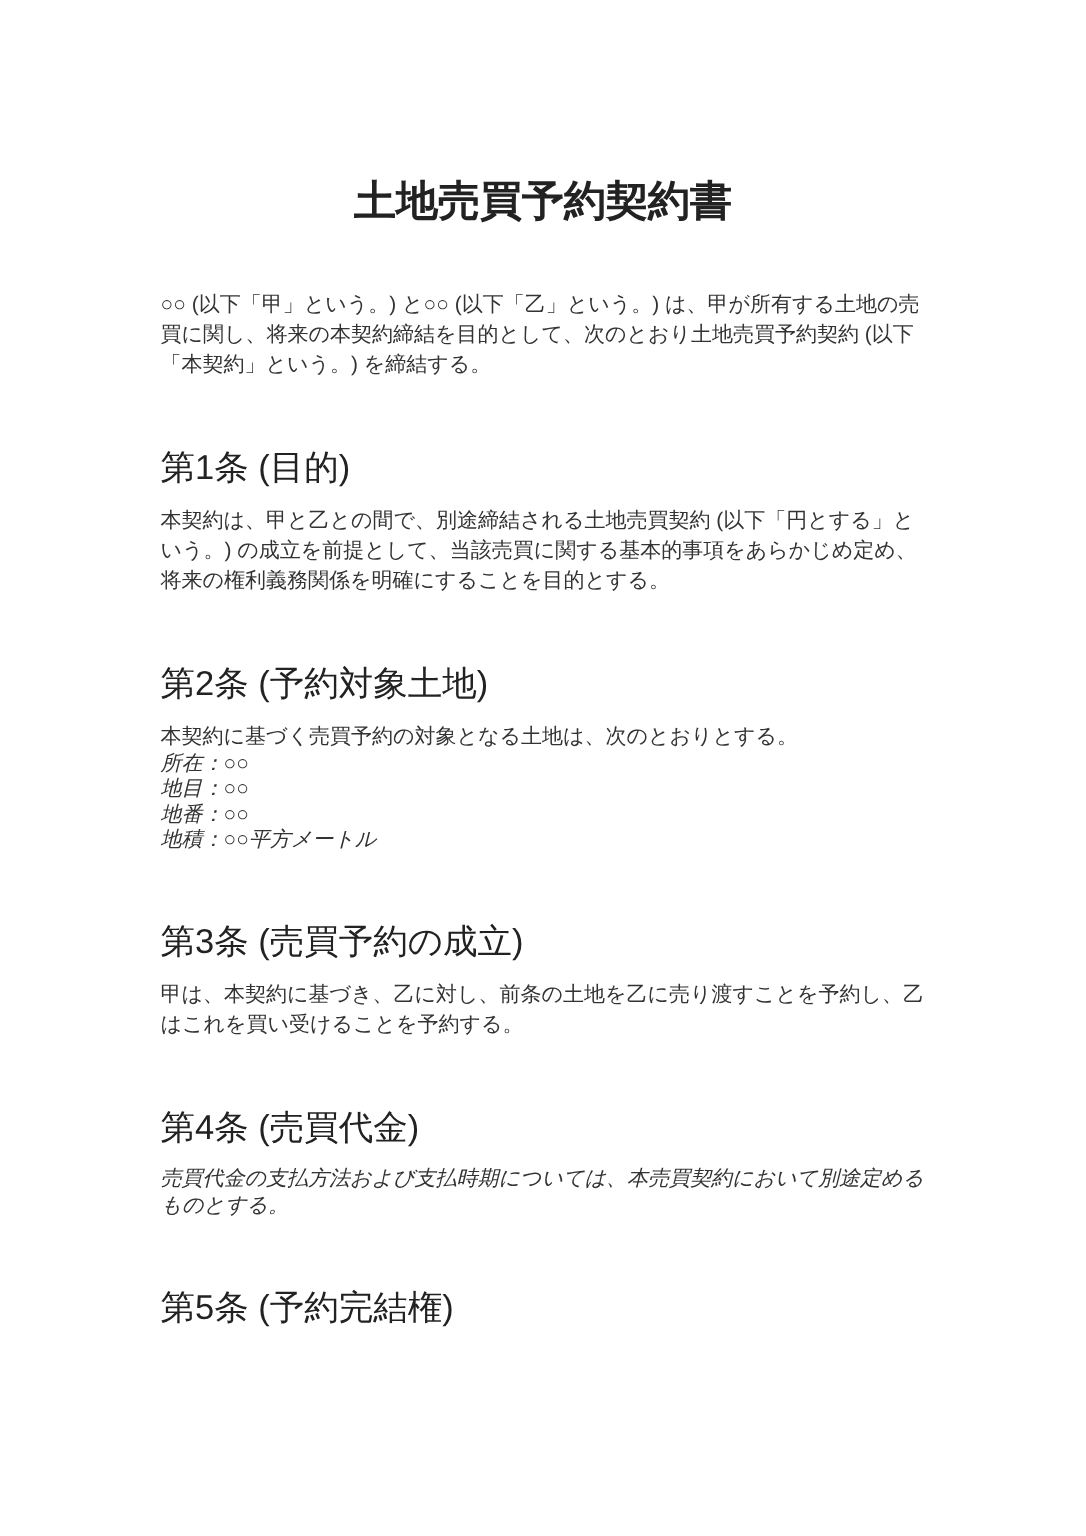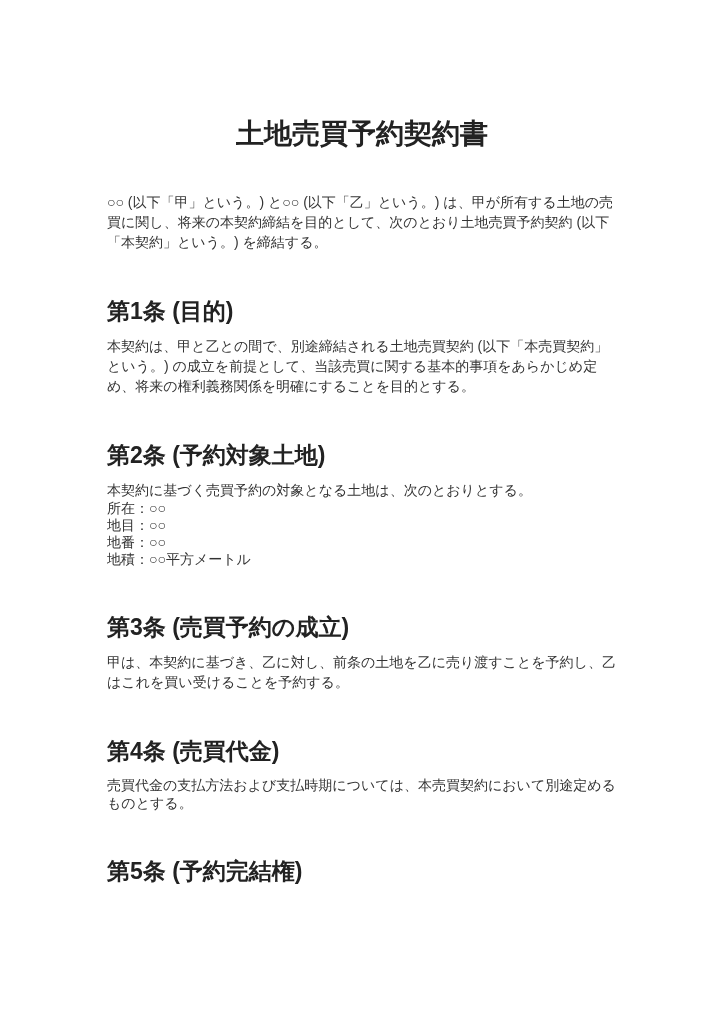--- a/index.html
+++ b/index.html
@@ -33,47 +33,48 @@
     line-height: 20px;
     text-align: left;
   }
   .intro {
     margin-top: 40px;
   }
   .sec-heading {
     margin: 44px 0 10px 0;
     font-size: 23px;
     line-height: 30px;
-    font-weight: 700;
+    font-weight: 400;
     color: #222222;
   }
   .line-block {
     margin: 0;
     font-size: 14px;
     line-height: 17px;
   }
   .line-block.wide {
     line-height: 18px;
   }
   .line-block .line {
     display: block;
+    font-style: italic;
   }
 </style>
 </head>
 <body>
 
 <div class="page">
 
   <h1 class="doc-title">土地売買予約契約書</h1>
 
   <p class="para intro">○○ (以下「甲」という。) と○○ (以下「乙」という。) は、甲が所有する土地の売買に関し、将来の本契約締結を目的として、次のとおり土地売買予約契約 (以下「本契約」という。) を締結する。</p>
 
   <section>
     <h2 class="sec-heading">第1条 (目的)</h2>
-    <p class="para">本契約は、甲と乙との間で、別途締結される土地売買契約 (以下「本売買契約」という。) の成立を前提として、当該売買に関する基本的事項をあらかじめ定め、将来の権利義務関係を明確にすることを目的とする。</p>
+    <p class="para">本契約は、甲と乙との間で、別途締結される土地売買契約 (以下「円とする」という。) の成立を前提として、当該売買に関する基本的事項をあらかじめ定め、将来の権利義務関係を明確にすることを目的とする。</p>
   </section>
 
   <section>
     <h2 class="sec-heading">第2条 (予約対象土地)</h2>
     <p class="para">本契約に基づく売買予約の対象となる土地は、次のとおりとする。</p>
     <div class="line-block">
       <span class="line">所在：○○</span>
       <span class="line">地目：○○</span>
       <span class="line">地番：○○</span>
       <span class="line">地積：○○平方メートル</span>

